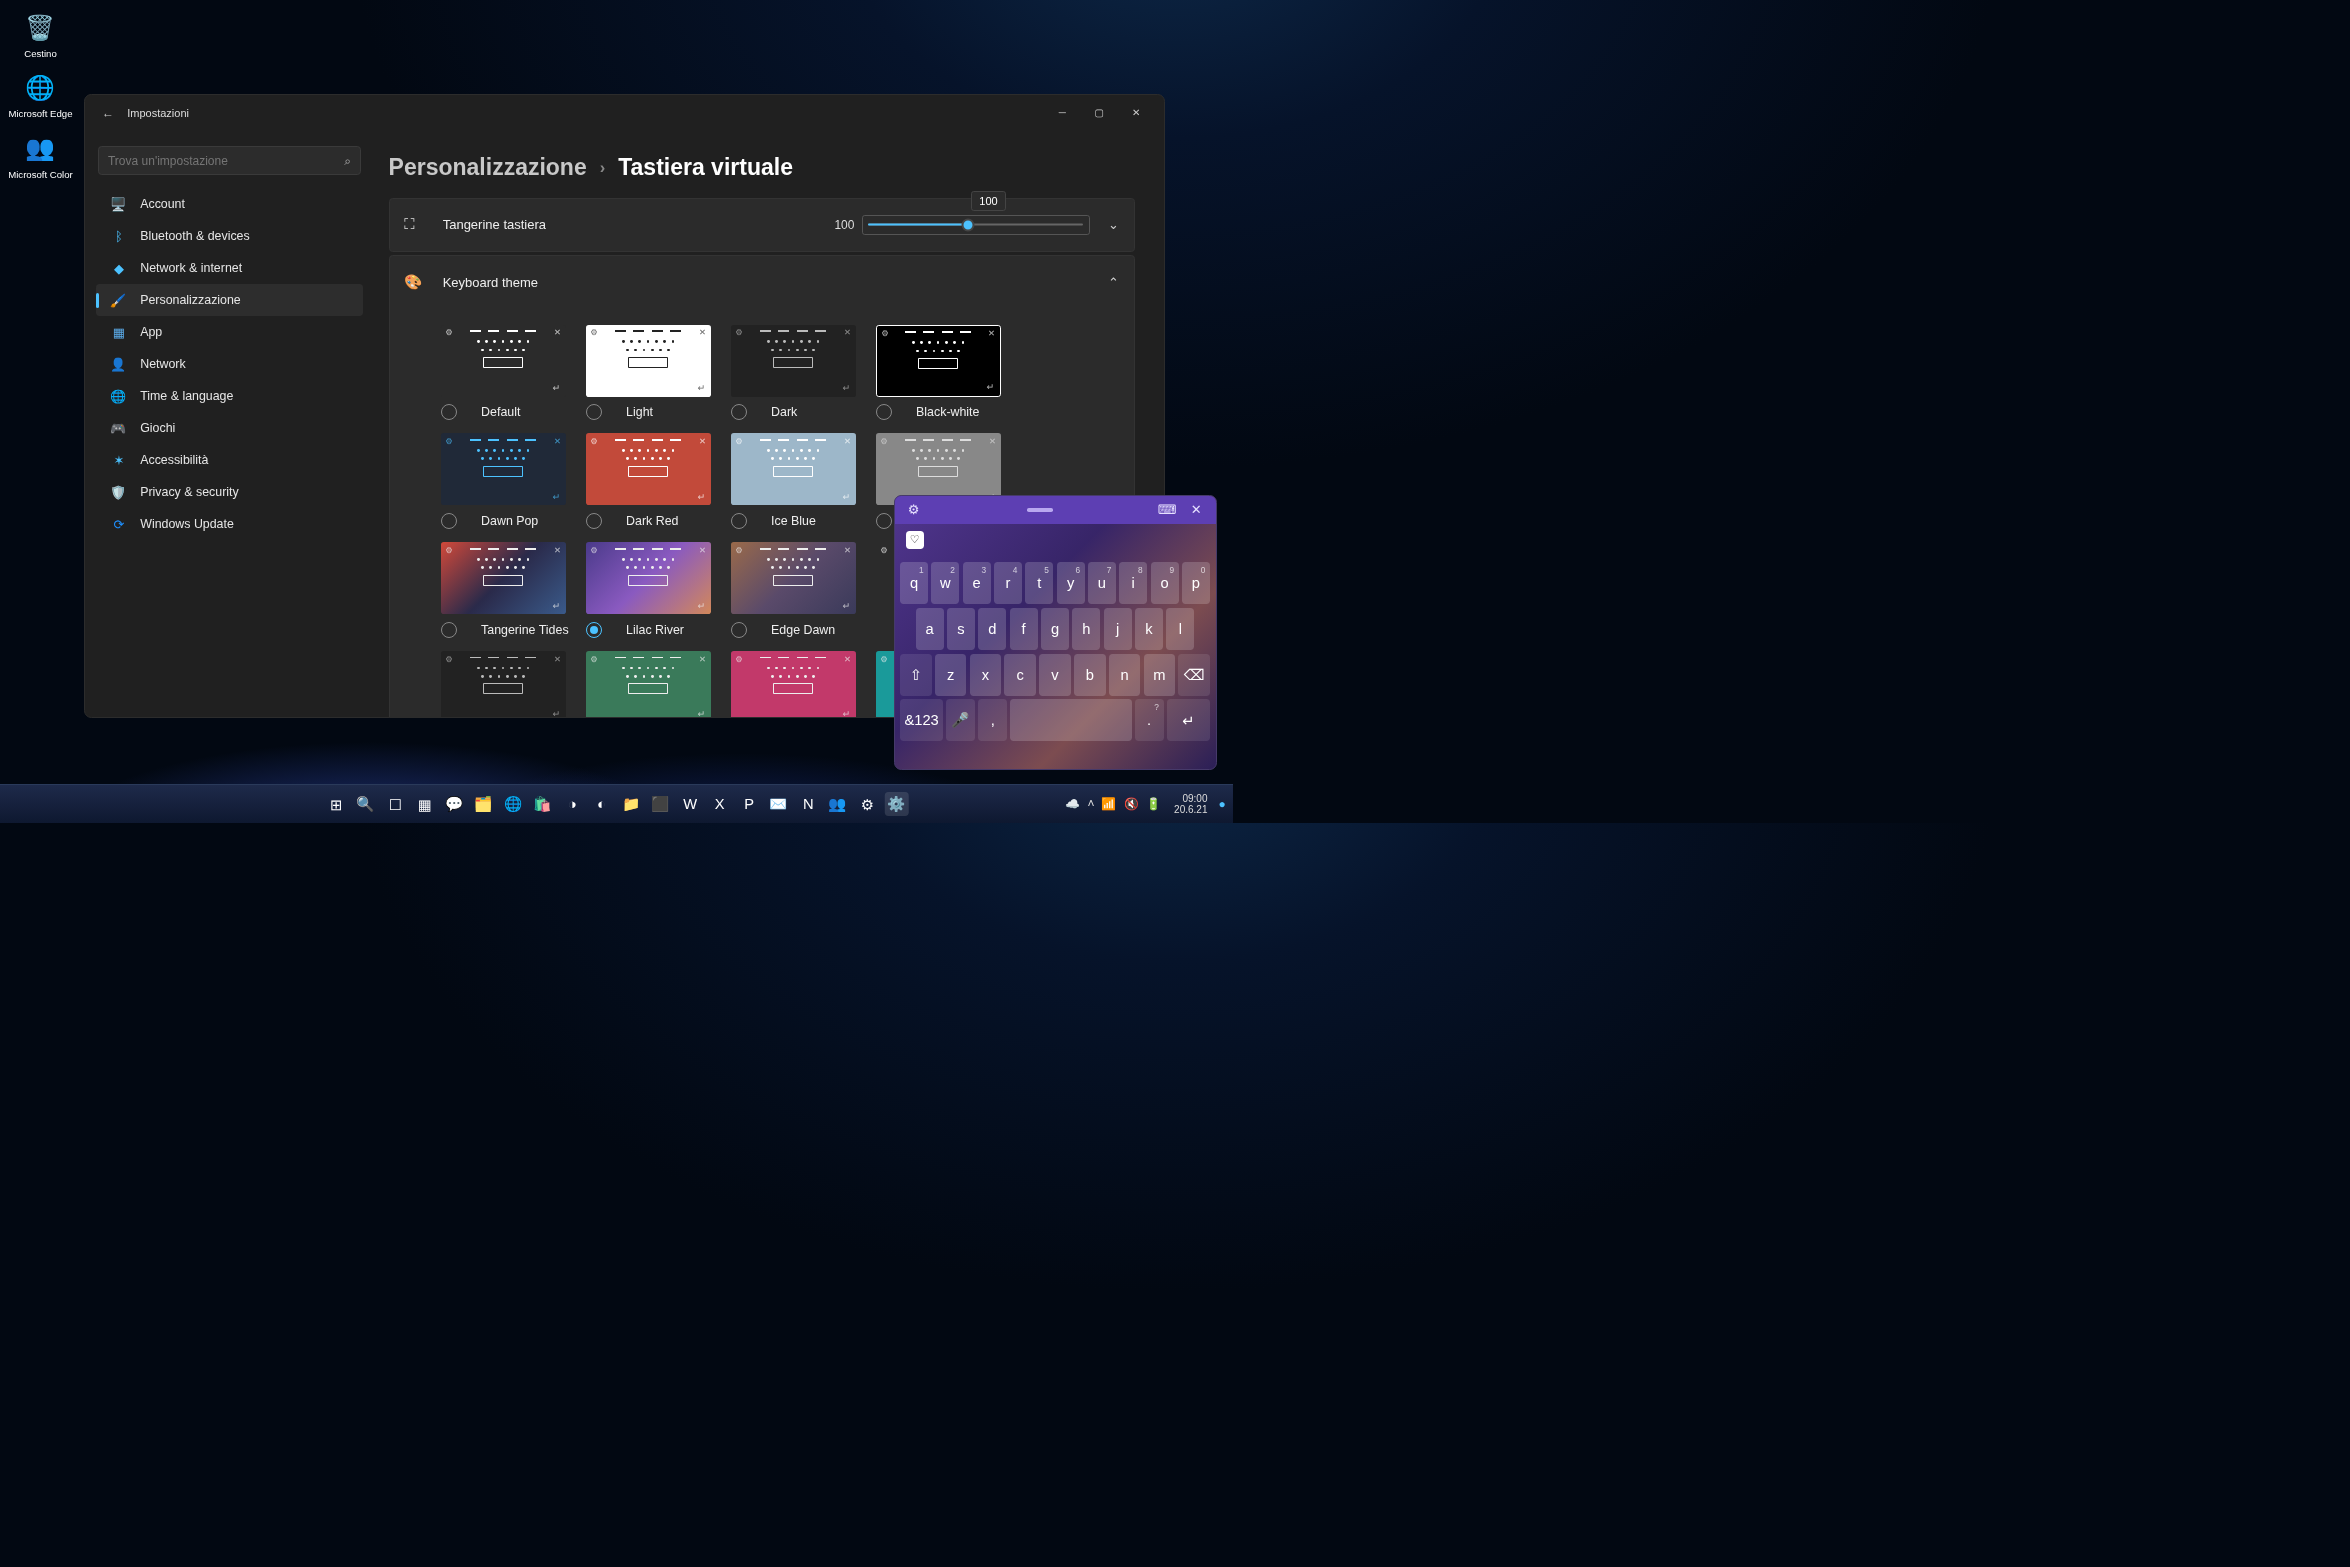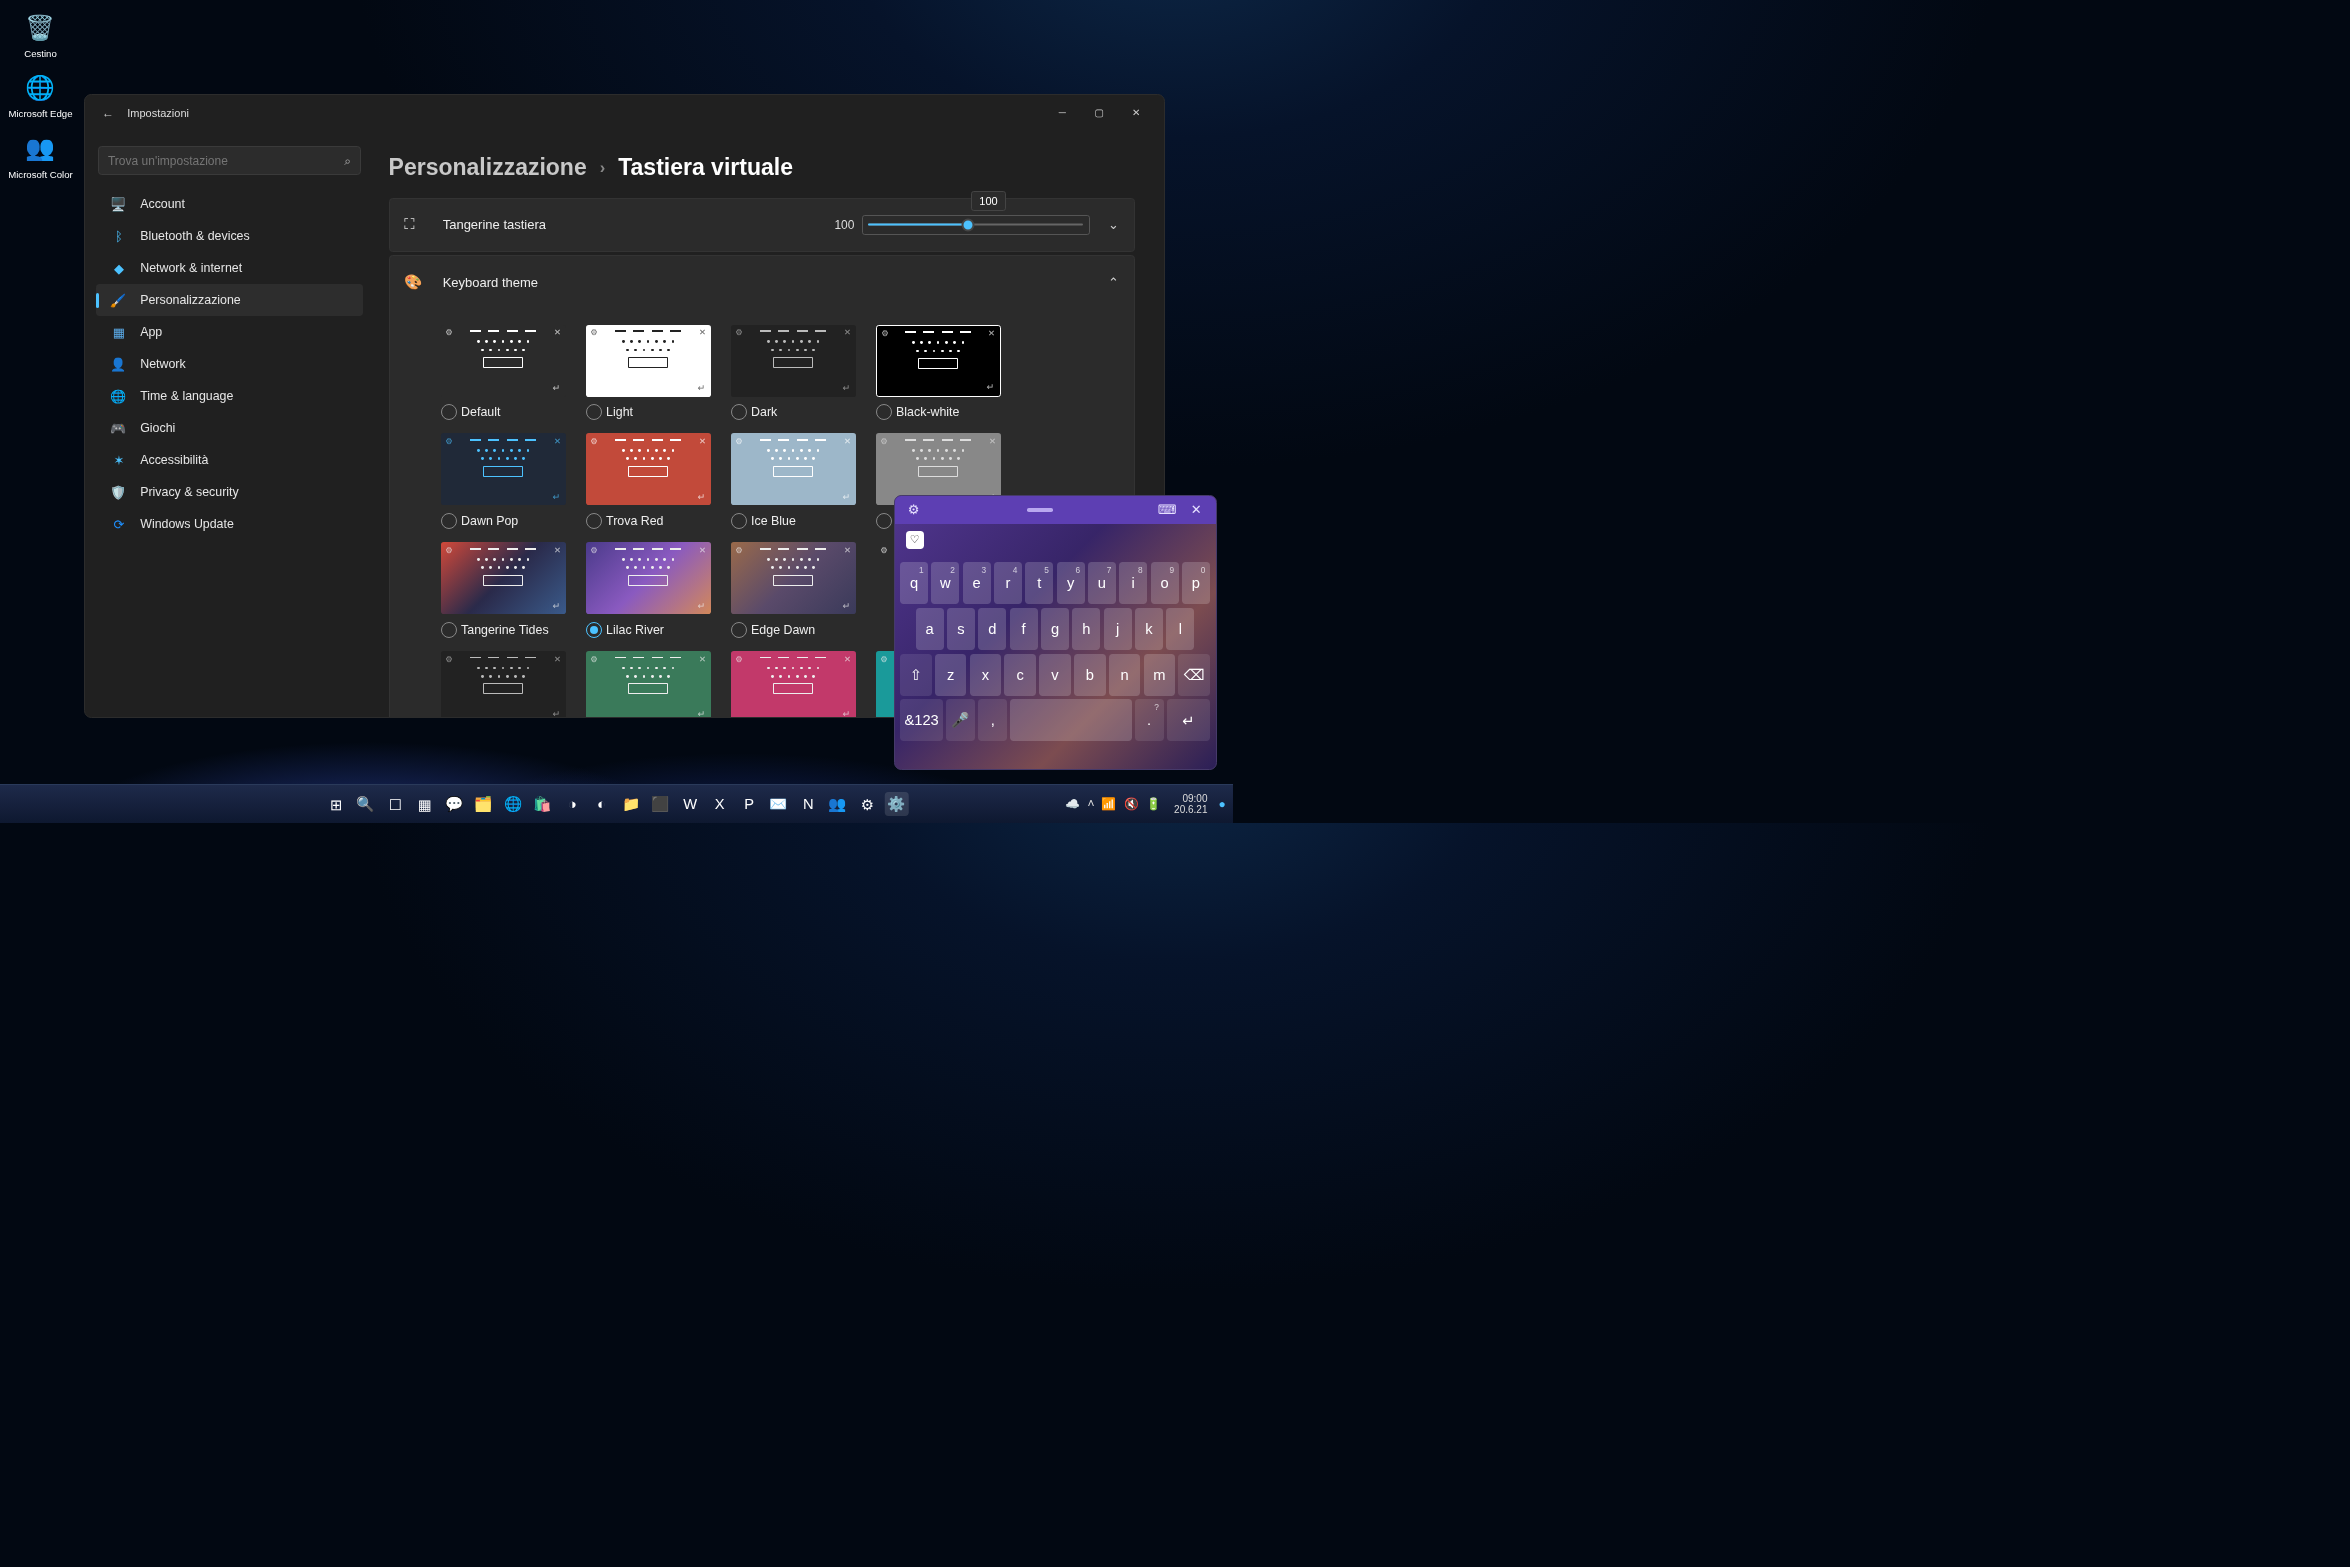--- a/index.html
+++ b/index.html
@@ -65,21 +65,21 @@
 .theme { width:138px; cursor:pointer;}
 .theme .preview { width:125px; height:72px; border-radius:2.8px; position:relative; margin-bottom:7.3px; display:flex; flex-direction:column; align-items:center; justify-content:flex-start; padding-top:5.5px;}
 .theme .preview .pbar { display:flex; gap:7.3px; margin-bottom:5.5px;}
 .theme .preview .pbar i { width:11px; height:1.8px; background:currentColor; display:block;}
 .theme .preview .prow { display:flex; gap:5.5px; margin:2.8px 0;}
 .theme .preview .prow i { width:2.8px; height:2.8px; background:currentColor; border-radius:50%; display:block;}
 .theme .preview .pspace { width:40px; height:11px; border:1.4px solid currentColor; margin-top:2.8px; border-radius:0.9px;}
 .theme .preview .pclose { position:absolute; top:2.8px; right:4.6px; font-size:8.3px; opacity:.7;}
 .theme .preview .pgear { position:absolute; top:2.8px; left:4.6px; font-size:8.3px; opacity:.7;}
 .theme .preview .penter { position:absolute; bottom:3.7px; right:5.5px; font-size:9.2px; opacity:.7;}
-.theme .radio-row { display:flex; align-items:center; gap:4px; }
+.theme .radio-row { display:flex; align-items:center; gap:24px; }
 .theme .radio { width:16.5px; height:16.5px; border:1.8px solid #888; border-radius:50%; display:inline-flex; align-items:center; justify-content:center;}
 .theme .radio.checked { border-color:#4cc2ff; }
 .theme .radio.checked::after { content:""; width:8.3px; height:8.3px; background:#4cc2ff; border-radius:50%; }
 .theme .tname { font-size:12.4px; color:#eee; }
 
 
 .pv-default { background:#2b2b2b; color:#fff; }
 .pv-light { background:#fff; color:#222; }
 .pv-dark { background:#222; color:#bbb; }
 .pv-blackwhite { background:#000; color:#fff; border:1.8px solid #fff !important; }
@@ -458,21 +458,21 @@
                   <i></i>
                   <i></i>
                   <i></i>
                   <i></i>
                 </div>
         <div class="pspace"></div>
         <span class="penter">↵</span>
       </div>
       <div class="radio-row">
         <span class="radio "></span>
-        <span class="tname">Trova Red</span>
+        <span class="tname">Dark Red</span>
       </div>
     </div>
             <div class="theme">
       <div class="preview pv-iceblue">
         <span class="pgear">⚙</span>
                 <span class="pclose">✕</span>
         <div class="pbar">
                   <i></i>
                   <i></i>
                   <i></i>

